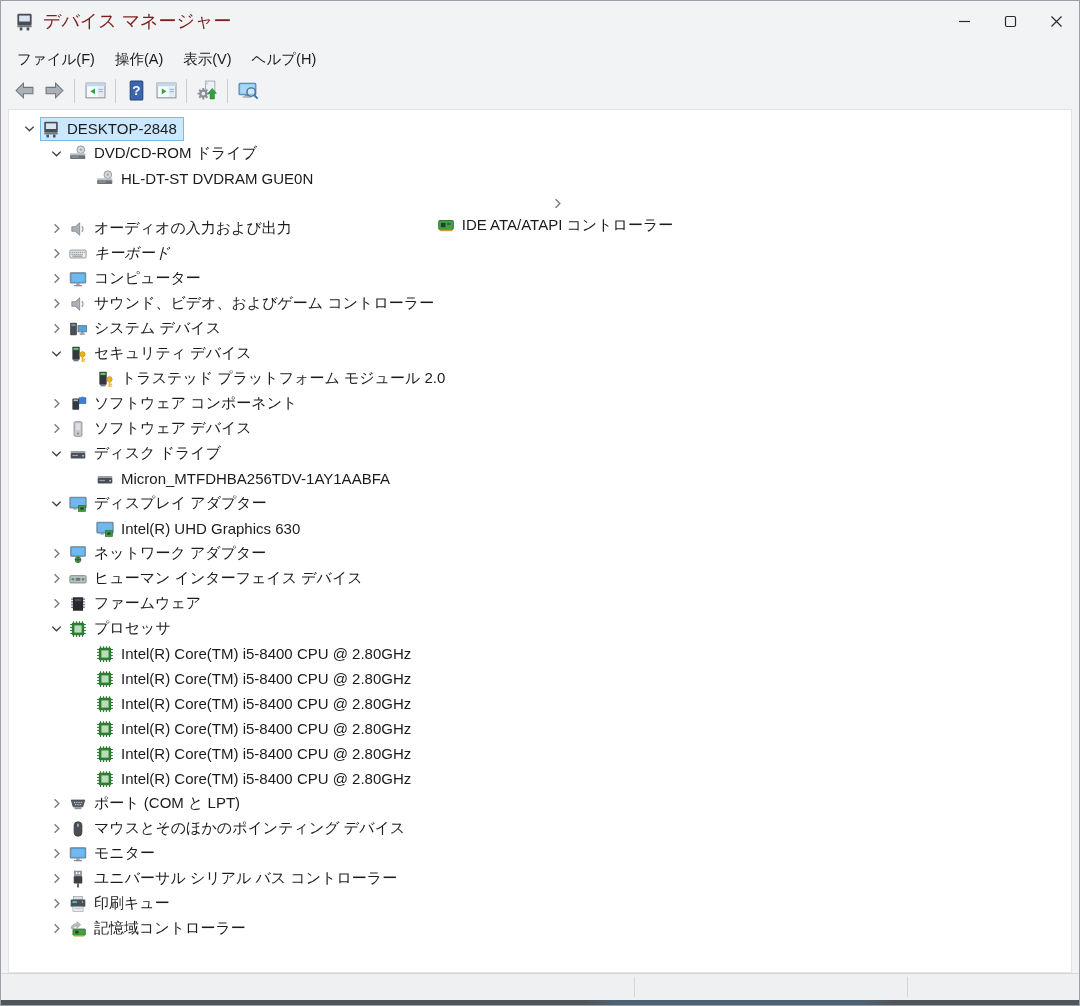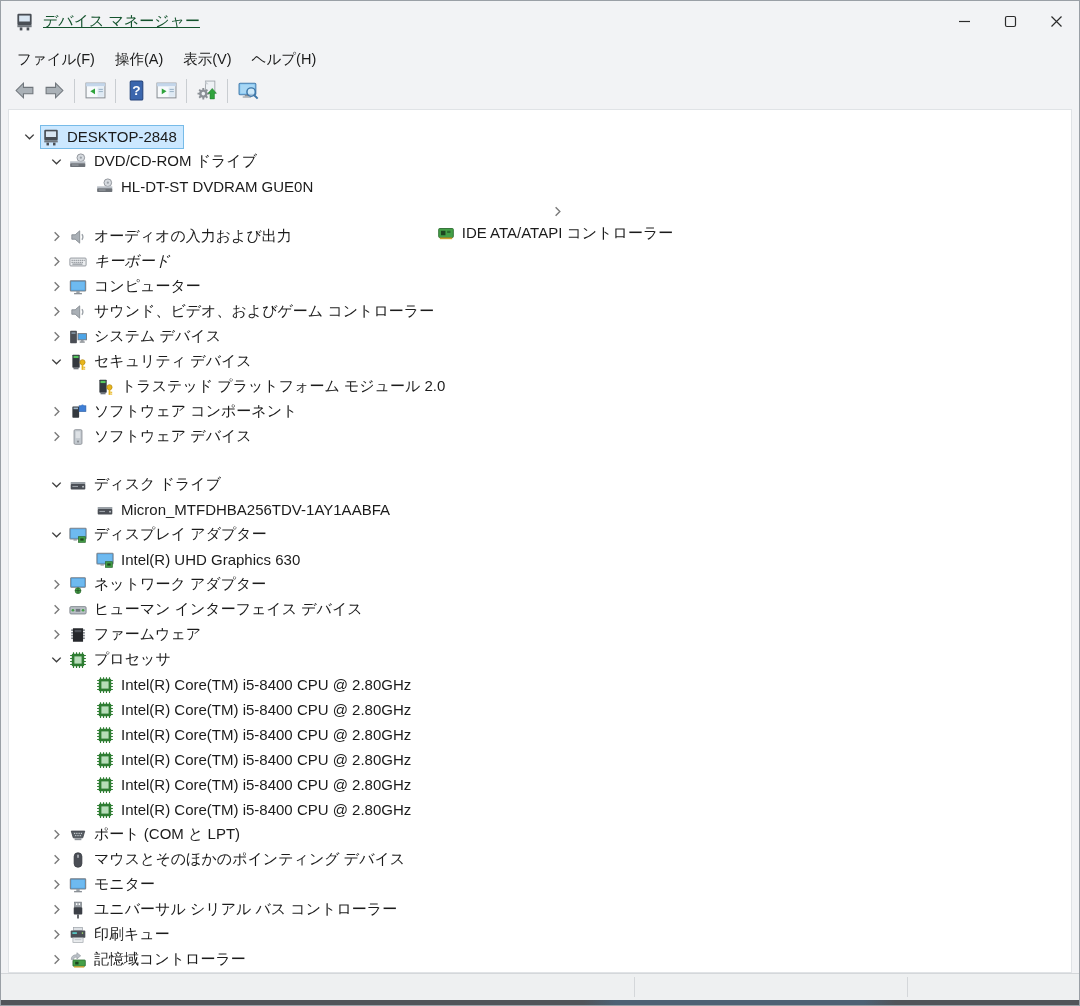--- a/index.html
+++ b/index.html
@@ -6,21 +6,21 @@
   html,body { background:#d7dadd; }
   body { font-family:"Liberation Sans", sans-serif; }
   .window{
     position:relative; width:1080px; height:1006px;
     background:#f2f3f5; border:1px solid #9aa0a6;
     display:flex; flex-direction:column; overflow:hidden;
   }
   
   .titlebar{ height:40px; display:flex; align-items:center; padding-left:14px; background:#f2f3f5; flex:0 0 auto;}
   .titlebar .app-icon{ width:19px; height:19px; margin-right:9px; }
-  .titlebar .title{ font-size:15px; color:#14532d;text-decoration:underline; }
+  .titlebar .title{ font-size:18px; color:#7f1d1d; }
   .win-controls{ margin-left:auto; display:flex; height:100%; }
   .win-btn{ width:46px; height:100%; display:flex; align-items:center; justify-content:center; cursor:default; }
   .win-btn svg{ width:13px; height:13px; }
   
   .menubar{ height:31px; display:flex; align-items:flex-end; padding-left:6px; background:#f2f3f5; flex:0 0 auto;}
   .menu-item{ font-size:14.5px; color:#1b1b1b; padding:3px 10px; border-radius:2px; }
   
   .toolbar{ height:37px; display:flex; align-items:center; padding-left:8px; background:#f2f3f5; flex:0 0 auto; }
   .tool-btn{ width:30px; height:28px; display:flex; align-items:center; justify-content:center; border-radius:2px; }
   .tool-btn svg{ width:21px; height:21px; }
@@ -143,21 +143,21 @@
           <rect x="2.2" y="4.2" width="13.6" height="8.6" fill="#a8d7f5"></rect>
           <rect x="6.5" y="14" width="4" height="1.6" fill="#8b9096"></rect>
           <rect x="4.5" y="15.6" width="8" height="1.2" fill="#9aa0a6"></rect>
           <circle cx="12.5" cy="11.5" r="4" fill="rgba(255,255,255,0.45)" stroke="#3c76a8" stroke-width="1.4"></circle>
           <path d="M15.5 14.5 L18.7 17.7" stroke="#3c76a8" stroke-width="1.9"></path>
         </svg>
     </div>
   </div>
 
   <div class="content" id="tree">
-      <div class="tree-row" style="padding-left: 8px; margin-top: 8px;">
+      <div class="tree-row" style="padding-left: 8px;">
         <span class="chev">
           <svg viewBox="0 0 16 16">
             <path d="M3.5 6 L8 10.5 L12.5 6" fill="none" stroke="#3d3d3d" stroke-width="1.5"></path>
           </svg>
         </span>
         <span class="sel-wrap selected">
           <span class="t-icon">
             <svg viewBox="0 0 16 16">
               <rect x="2" y="1.5" width="12" height="9.5" rx="1" fill="#494e55"></rect>
               <rect x="3.5" y="3" width="9" height="5" fill="#d9e6f2"></rect>
@@ -387,21 +387,21 @@
           <span class="t-icon">
             <svg viewBox="0 0 16 16">
               <rect x="4.5" y="1.5" width="7" height="13" rx="1" fill="#c3c9cf" stroke="#8b9096" stroke-width="0.8"></rect>
               <rect x="6" y="3" width="4" height="6" fill="#dde1e5"></rect>
               <circle cx="8" cy="12" r="1" fill="#8b9096"></circle>
             </svg>
           </span>
           <span class="t-label">ソフトウェア デバイス</span>
         </span>
       </div>
-      <div class="tree-row" style="padding-left: 35px; margin-top: 23px;">
+      <div class="tree-row" style="padding-left: 35px;">
         <span class="chev">
           <svg viewBox="0 0 16 16">
             <path d="M3.5 6 L8 10.5 L12.5 6" fill="none" stroke="#3d3d3d" stroke-width="1.5"></path>
           </svg>
         </span>
         <span class="sel-wrap">
           <span class="t-icon">
             <svg viewBox="0 0 16 16">
               <rect x="1.5" y="5.3" width="13" height="2.2" rx="0.5" fill="#9aa0a6"></rect>
               <rect x="1.5" y="7.2" width="13" height="4.8" rx="0.8" fill="#4a4e55"></rect>

